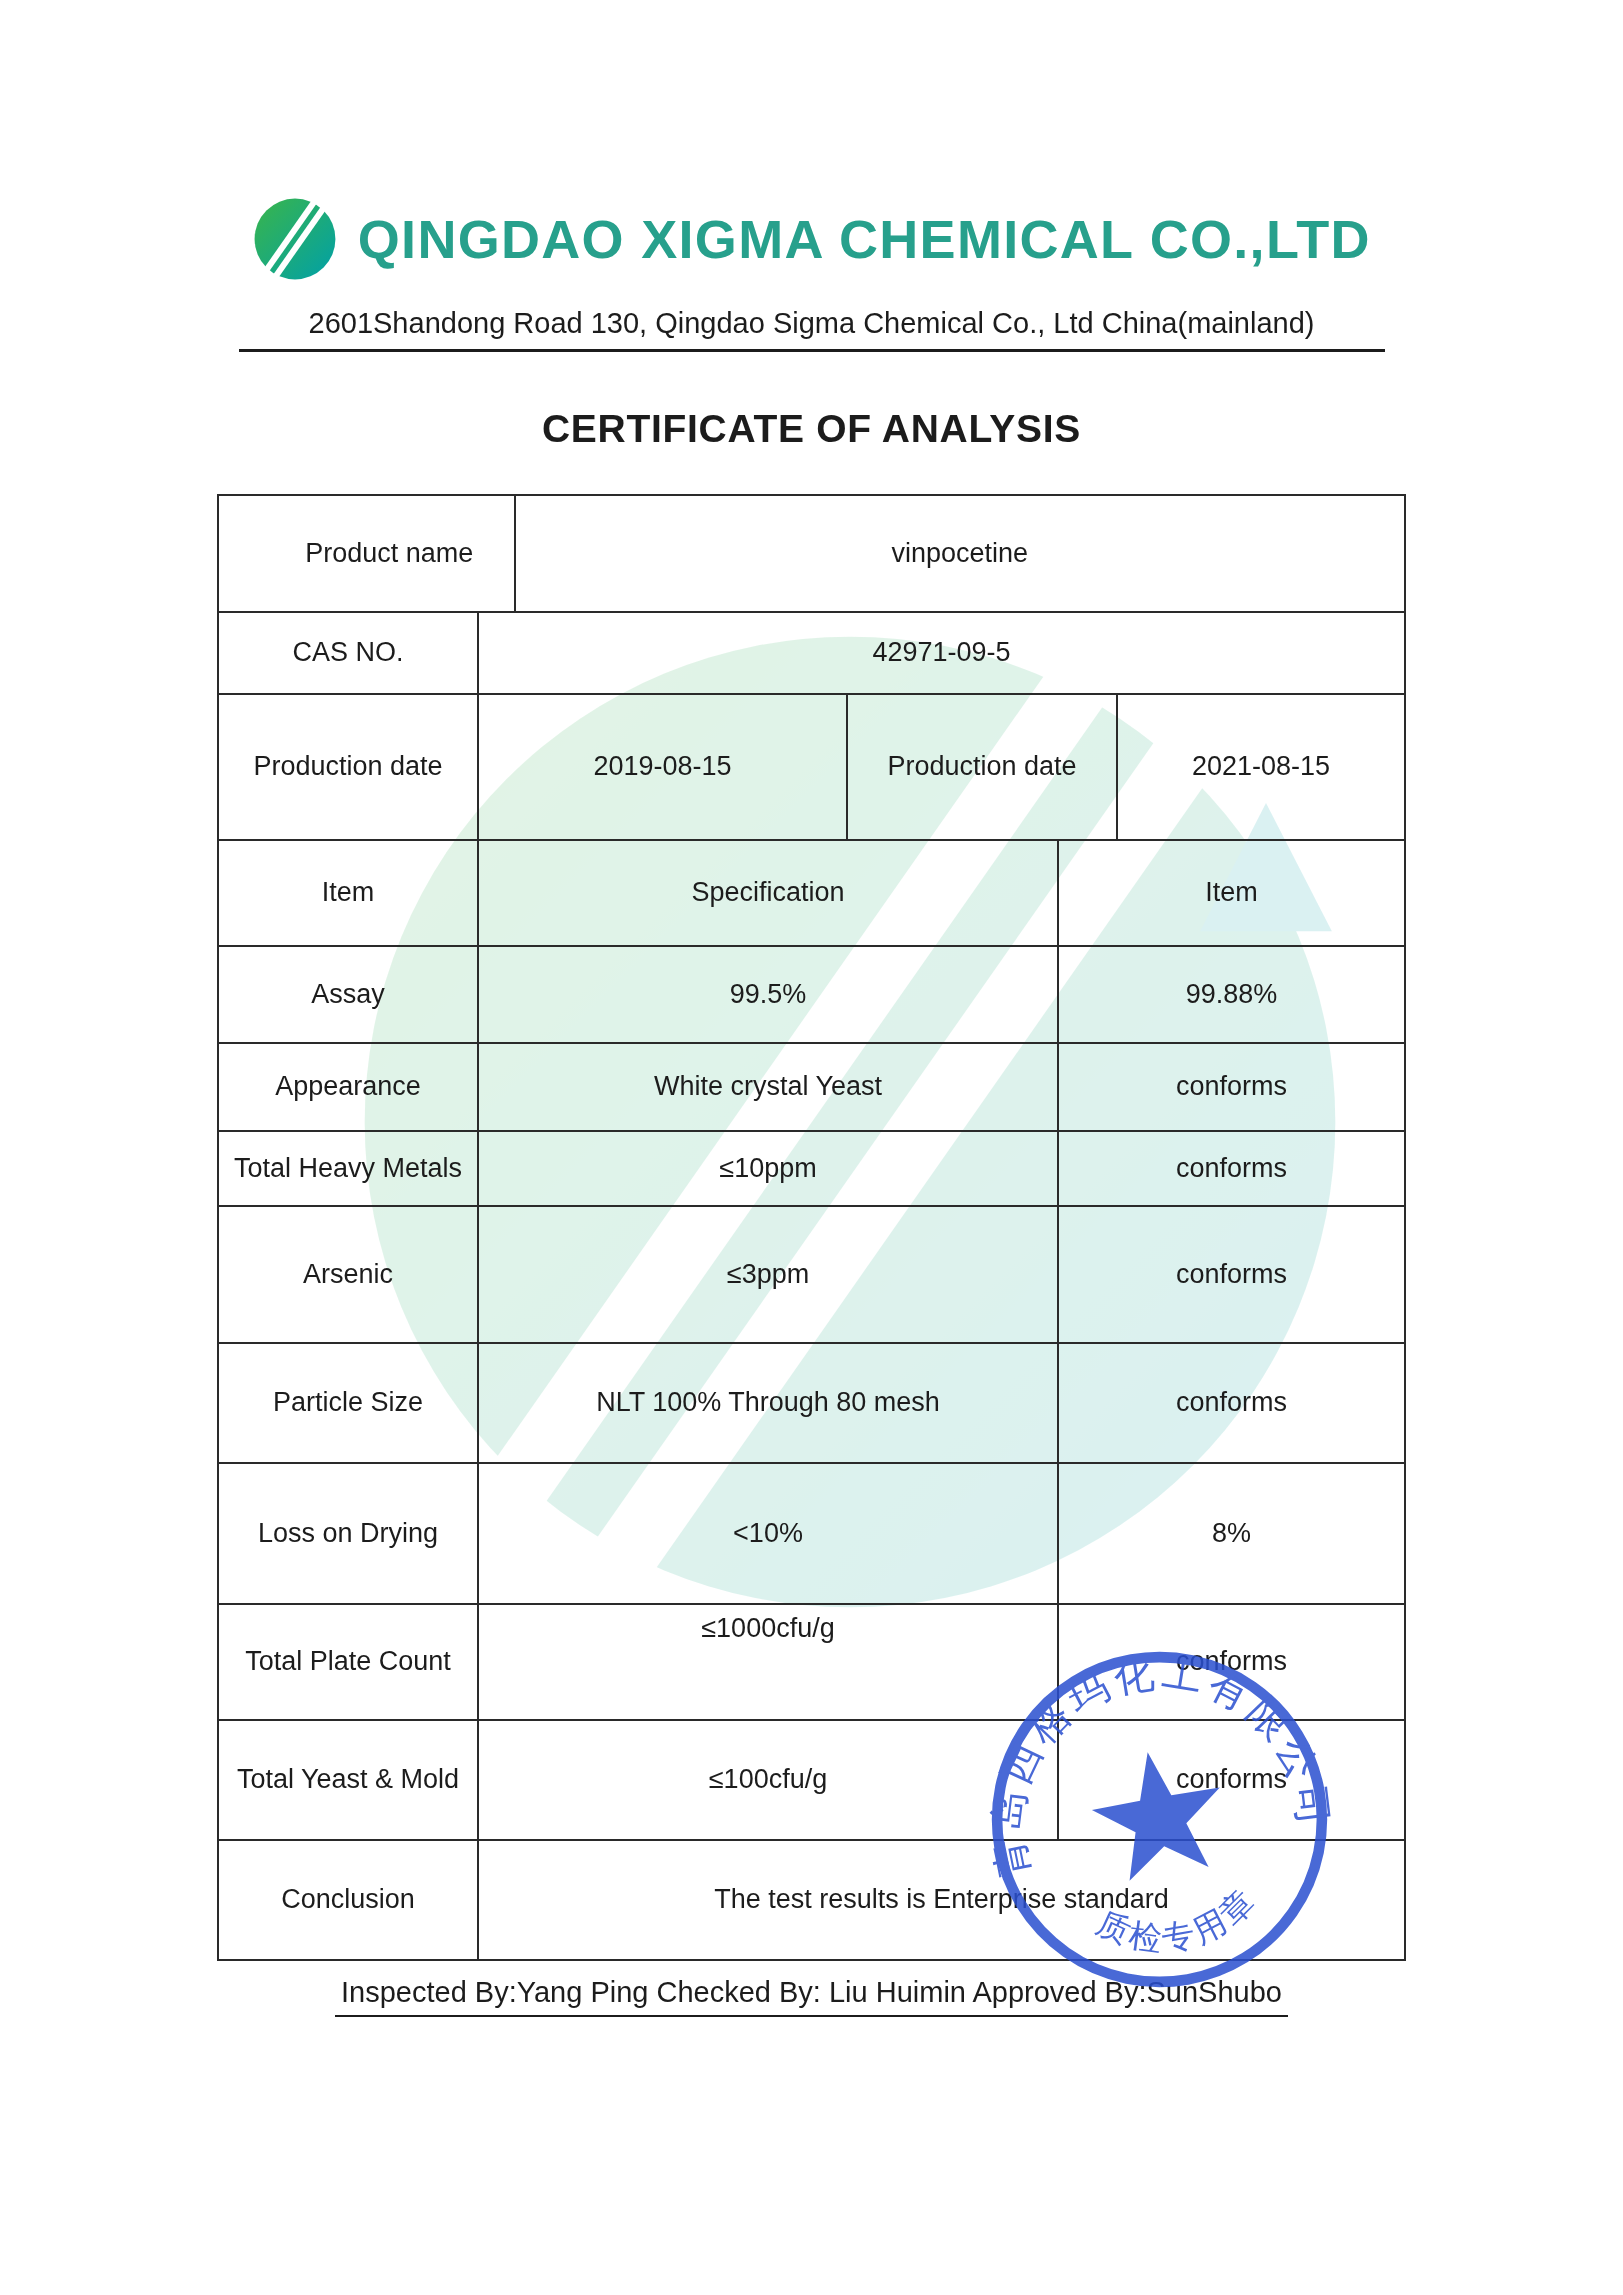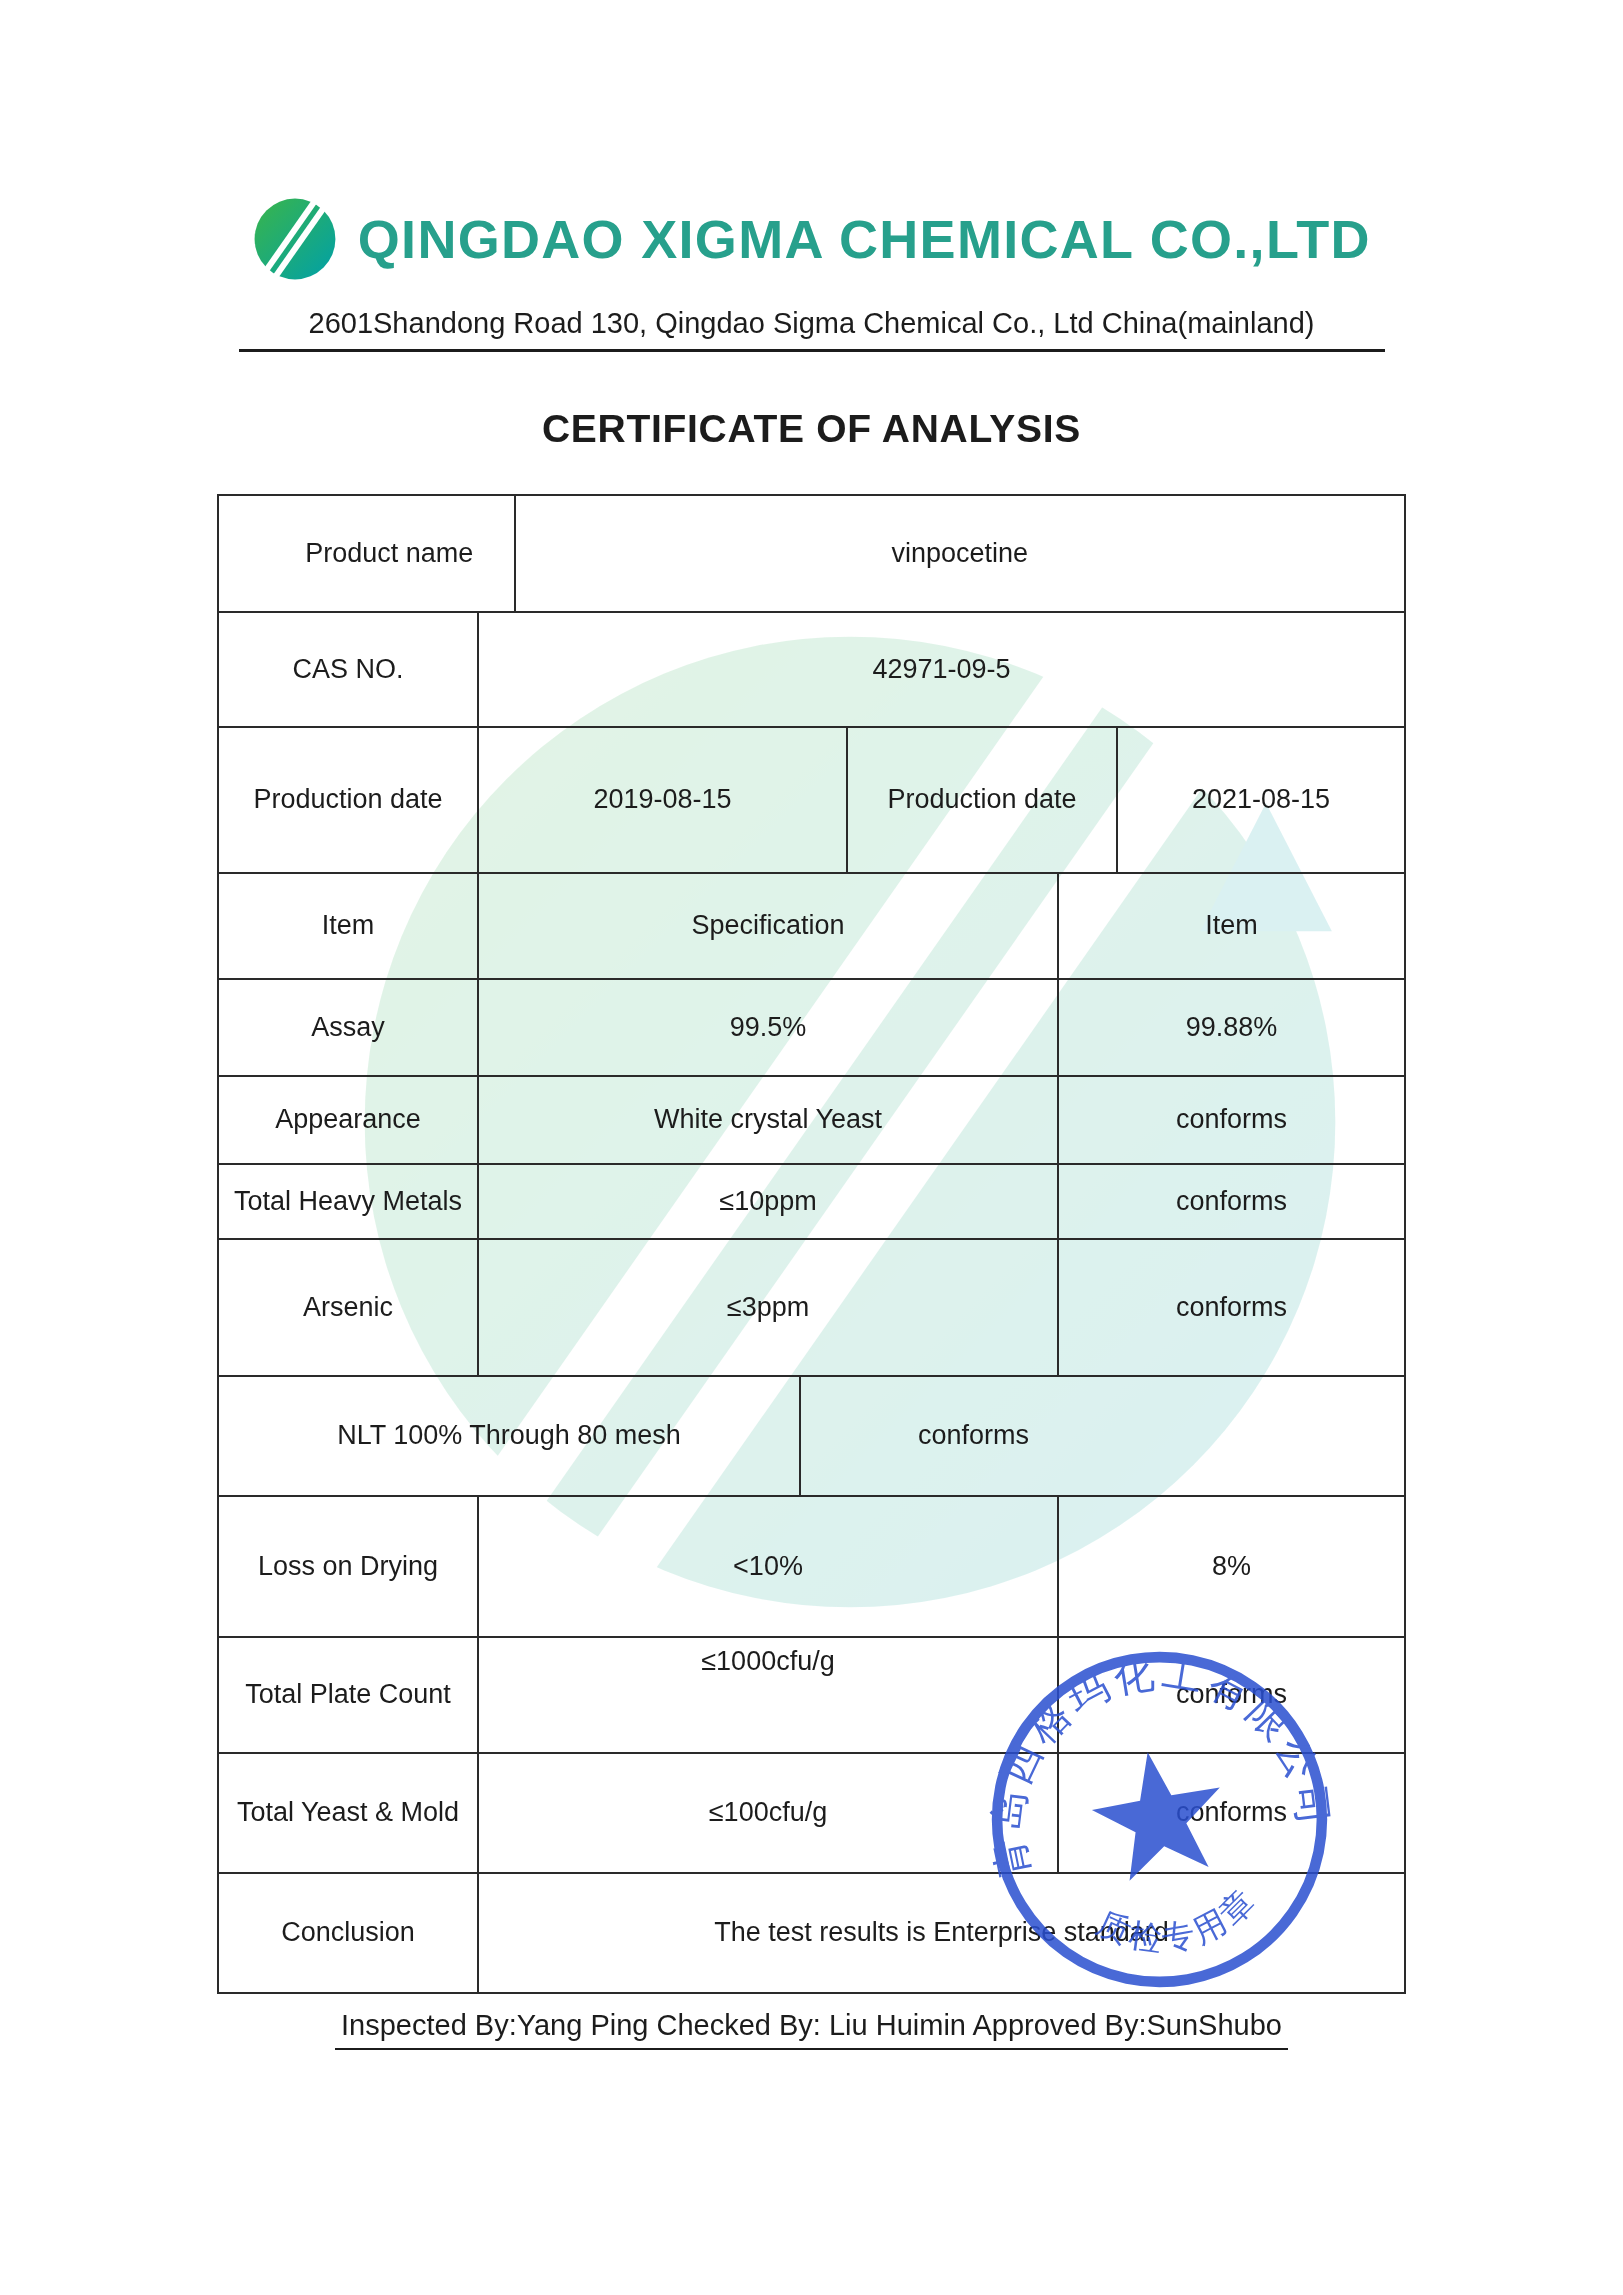--- a/index.html
+++ b/index.html
@@ -97,21 +97,21 @@
 
     <div class="title">CERTIFICATE OF ANALYSIS</div>
 
     <div class="coa">
 
       <div class="row" style="height:115px">
         <div class="cell c1">Product name</div>
         <div class="cell c23">vinpocetine</div>
       </div>
 
-      <div class="row" style="height:115px">
+      <div class="row" style="height:82px">
         <div class="cell c1">CAS NO.</div>
         <div class="cell c23">42971-09-5</div>
       </div>
 
       <div class="row" style="height:146px">
         <div class="cell c1">Production date</div>
         <div class="cell p2">2019-08-15</div>
         <div class="cell p3">Production date</div>
         <div class="cell p4">2021-08-15</div>
       </div>
@@ -140,20 +140,21 @@
         <div class="cell c3">conforms</div>
       </div>
 
       <div class="row" style="height:137px">
         <div class="cell c1">Arsenic</div>
         <div class="cell c2">≤3ppm</div>
         <div class="cell c3">conforms</div>
       </div>
 
       <div class="row" style="height:120px">
+        <div class="cell c1">Particle Size</div>
         <div class="cell c2">NLT 100% Through 80 mesh</div>
         <div class="cell c3">conforms</div>
       </div>
 
       <div class="row" style="height:141px">
         <div class="cell c1">Loss on Drying</div>
         <div class="cell c2">&lt;10%</div>
         <div class="cell c3">8%</div>
       </div>
 

